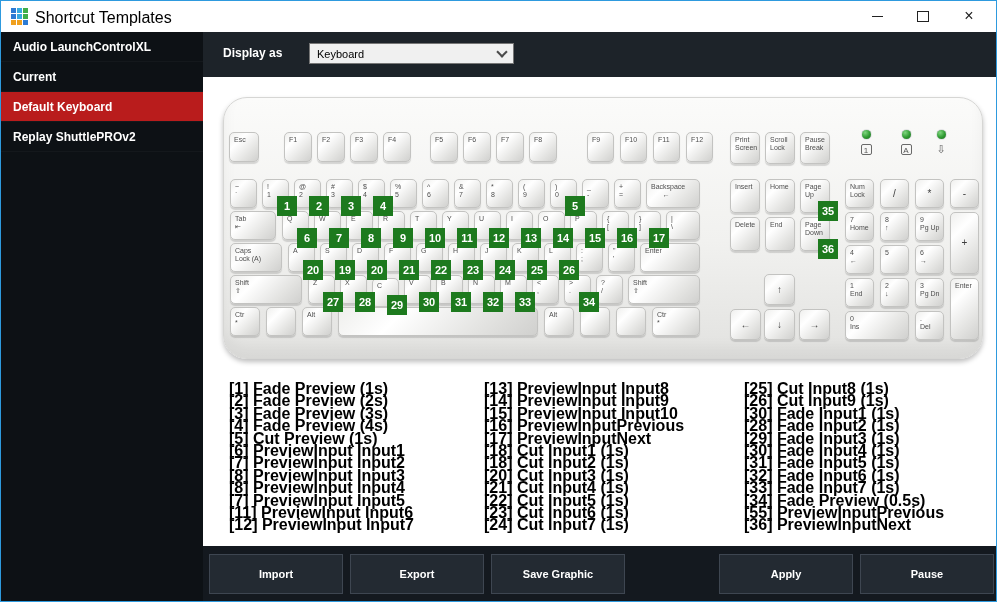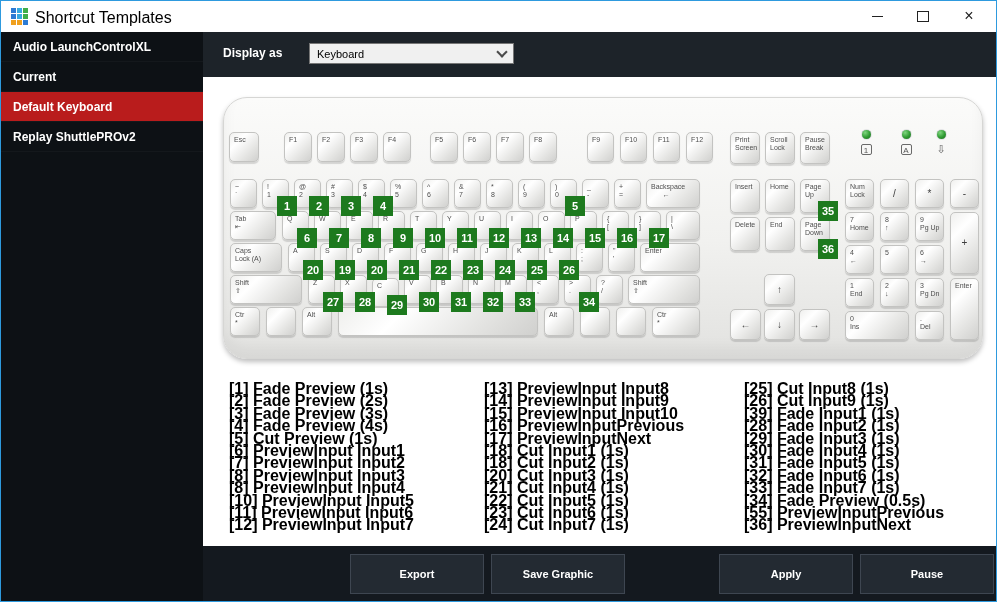--- a/index.html
+++ b/index.html
@@ -719,55 +719,56 @@
         <div class="legend-col lc0">
           <div class="legend-line">[1] Fade Preview (1s)</div>
           <div class="legend-line">[2] Fade Preview (2s)</div>
           <div class="legend-line">[3] Fade Preview (3s)</div>
           <div class="legend-line">[4] Fade Preview (4s)</div>
           <div class="legend-line">[5] Cut Preview (1s)</div>
           <div class="legend-line">[6] PreviewInput Input1</div>
           <div class="legend-line">[7] PreviewInput Input2</div>
           <div class="legend-line">[8] PreviewInput Input3</div>
           <div class="legend-line">[8] PreviewInput Input4</div>
-          <div class="legend-line">[10] PreviewInput Input5</div>
+          <div class="legend-line">[7] PreviewInput Input5</div>
           <div class="legend-line">[11] PreviewInput Input6</div>
           <div class="legend-line">[12] PreviewInput Input7</div>
         </div>
         <div class="legend-col lc1">
           <div class="legend-line">[13] PreviewInput Input8</div>
           <div class="legend-line">[14] PreviewInput Input9</div>
           <div class="legend-line">[15] PreviewInput Input10</div>
           <div class="legend-line">[16] PreviewInputPrevious</div>
           <div class="legend-line">[17] PreviewInputNext</div>
           <div class="legend-line">[18] Cut Input1 (1s)</div>
           <div class="legend-line">[18] Cut Input2 (1s)</div>
           <div class="legend-line">[20] Cut Input3 (1s)</div>
           <div class="legend-line">[21] Cut Input4 (1s)</div>
           <div class="legend-line">[22] Cut Input5 (1s)</div>
           <div class="legend-line">[23] Cut Input6 (1s)</div>
           <div class="legend-line">[24] Cut Input7 (1s)</div>
         </div>
         <div class="legend-col lc2">
           <div class="legend-line">[25] Cut Input8 (1s)</div>
           <div class="legend-line">[26] Cut Input9 (1s)</div>
-          <div class="legend-line">[39] Fade Input1 (1s)</div>
+          <div class="legend-line">[30] Fade Input1 (1s)</div>
           <div class="legend-line">[28] Fade Input2 (1s)</div>
           <div class="legend-line">[29] Fade Input3 (1s)</div>
           <div class="legend-line">[30] Fade Input4 (1s)</div>
           <div class="legend-line">[31] Fade Input5 (1s)</div>
           <div class="legend-line">[32] Fade Input6 (1s)</div>
           <div class="legend-line">[33] Fade Input7 (1s)</div>
           <div class="legend-line">[34] Fade Preview (0.5s)</div>
           <div class="legend-line">[55] PreviewInputPrevious</div>
           <div class="legend-line">[36] PreviewInputNext</div>
         </div>
       </div>
   </div>
 
   <div class="footer" id="footer">
+      <div class="fbtn fbtn-import">Import</div>
       <div class="fbtn fbtn-export">Export</div>
       <div class="fbtn fbtn-save-graphic">Save Graphic</div>
       <div class="fbtn fbtn-apply">Apply</div>
       <div class="fbtn fbtn-close">Pause</div>
     </div>
 
 </div>
 
 </body></html>

